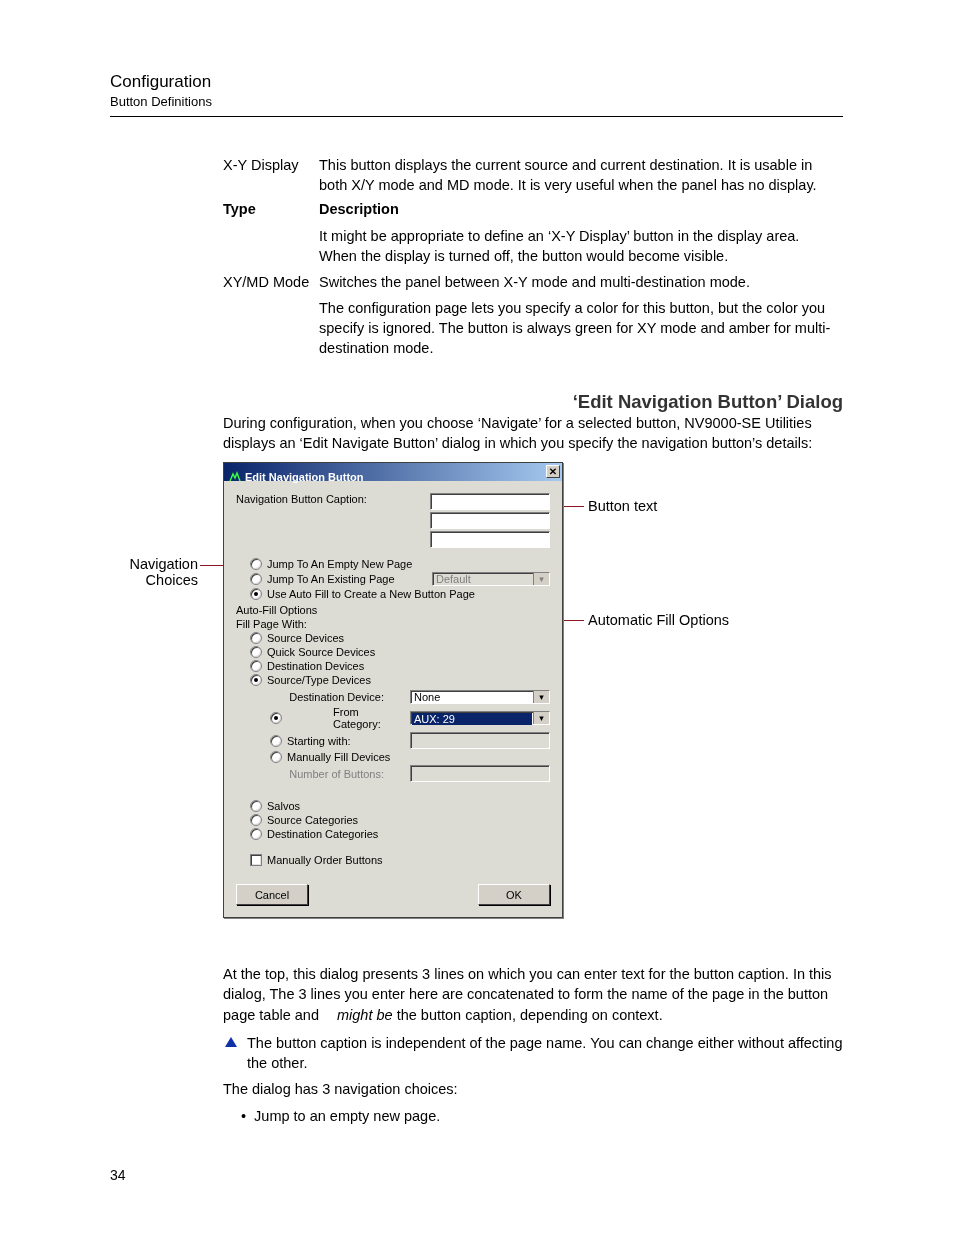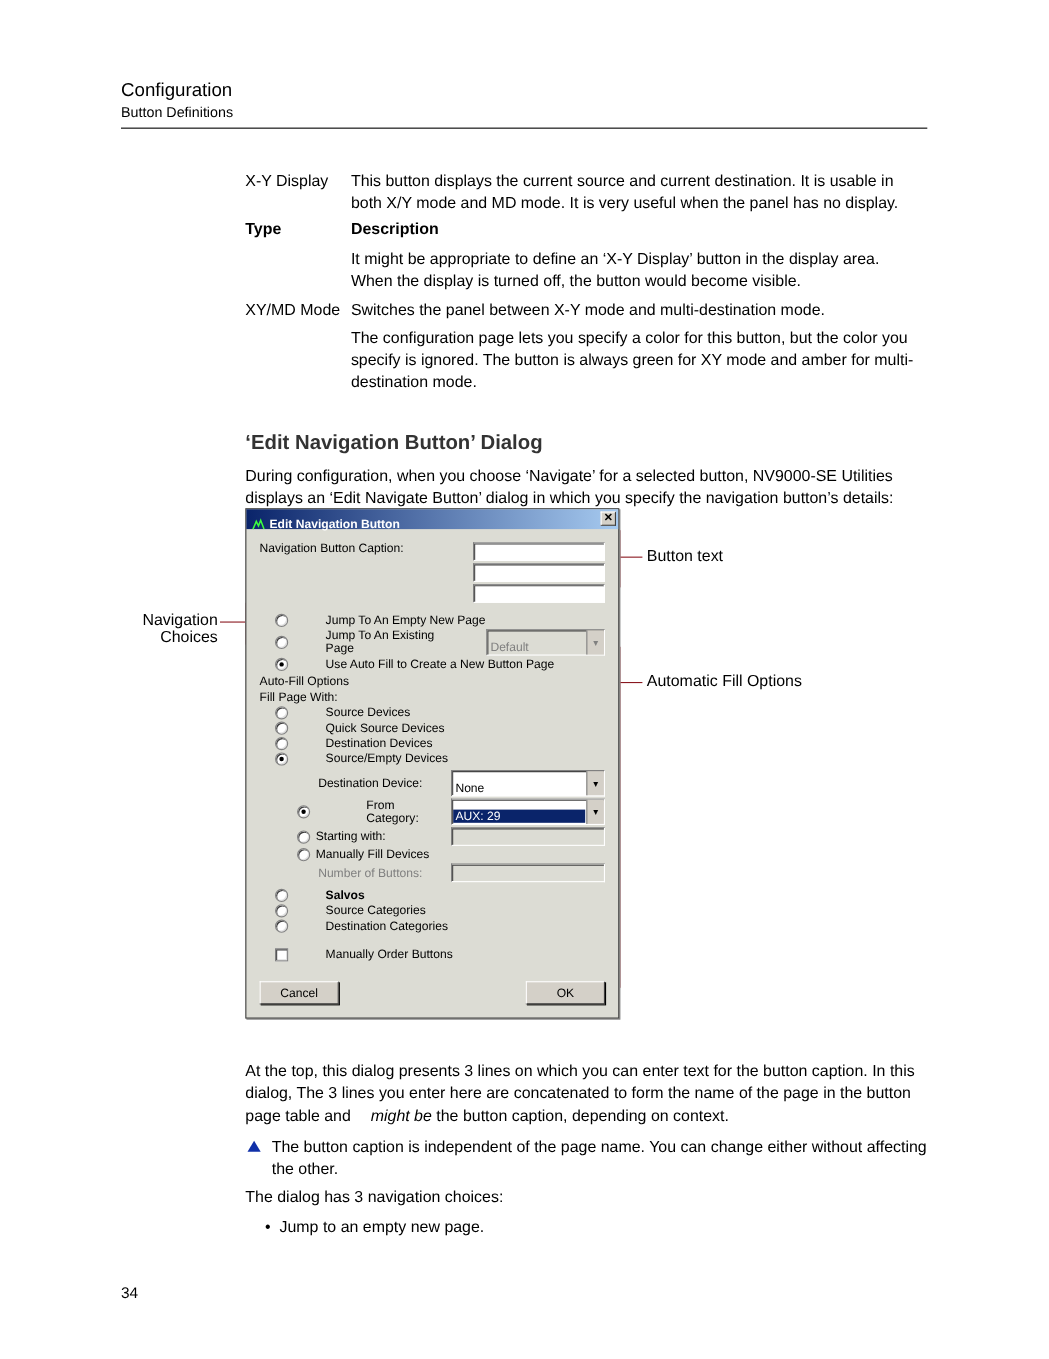--- a/index.html
+++ b/index.html
@@ -53,21 +53,21 @@
   table.types th {
     text-align: left;
     font-weight: 700;
     padding: 3px 6px 6px 0;
   }
   .h2 {
     font-size: 18.5px;
     font-weight: 700;
     color: #333;
     margin-top: 30px;
-    margin-bottom: 10px;
+    text-align: right;
   }
   .para {
     font-size: 14.5px;
     line-height: 1.4;
     margin-bottom: 8px;
   }
   .italic { font-style: italic; margin-left: 14px; }
   .noteblock {
     display: flex;
     margin: 6px 0 6px 0;
@@ -178,29 +178,29 @@
     box-shadow: inset 1px 1px 0 #404040, inset -1px -1px 0 #dfdfdf;
   }
   .radio.on::after {
     content: ""; position: absolute; left: 3px; top: 3px;
     width: 4px; height: 4px; border-radius: 50%; background: #000;
   }
   .check {
     border: 1px solid #808080;
     box-shadow: inset 1px 1px 0 #404040, inset -1px -1px 0 #dfdfdf;
   }
-  .indent1 { margin-left: 14px; gap: 29px; }
+  .indent1 { margin-left: 14px; }
   .indent2 { margin-left: 34px; }
   .combo {
-    width: 140px; height: 24px;
+    width: 140px; height: 14px;
     background: #fff;
     border: 1px solid #808080;
     border-right-color: #fff; border-bottom-color: #fff;
     box-shadow: inset 1px 1px 0 #404040;
-    display: flex; align-items: flex-end;
+    display: flex; align-items: flex-start;
     font-size: 11px;
     position: relative;
     margin-left: auto;
   }
   .combo .val { padding: 0 3px; flex: 1; white-space: nowrap; overflow: hidden; }
   .combo .arrow {
     width: 16px; height: 100%;
     background: #d4d0c8;
     border-left: 1px solid #808080;
     display: flex; align-items: center; justify-content: center;
@@ -336,21 +336,21 @@
       <div class="row indent1">
         <span class="radio"></span>
         <span class="lbl">Quick Source Devices</span>
       </div>
       <div class="row indent1">
         <span class="radio"></span>
         <span class="lbl">Destination Devices</span>
       </div>
       <div class="row indent1">
         <span class="radio on"></span>
-        <span class="lbl">Source/Empty Devices</span>
+        <span class="lbl">Source/Type Devices</span>
       </div>
 
       <div class="row indent2" style="margin-top:4px;">
         <span class="lbl" style="width:114px; text-align:right; margin-right:6px;">Destination Device:</span>
         <div class="combo">
           <span class="val">None</span>
           <span class="arrow"></span>
         </div>
       </div>
       <div class="row indent2">
@@ -368,21 +368,21 @@
       </div>
       <div class="row indent2">
         <span class="radio"></span>
         <span class="lbl">Manually Fill Devices</span>
       </div>
       <div class="row indent2">
         <span class="lbl disabled-text" style="width:114px; text-align:right; margin-right:6px;">Number of Buttons:</span>
         <input class="winput disabled" style="width: 140px; margin: 0px 0px 0px auto;">
       </div>
 
-      <div class="row indent1" style="margin-top:6px;font-weight:bold;">
+      <div class="row indent1" style="margin-top:18px;">
         <span class="radio"></span>
         <span class="lbl">Salvos</span>
       </div>
       <div class="row indent1">
         <span class="radio"></span>
         <span class="lbl">Source Categories</span>
       </div>
       <div class="row indent1">
         <span class="radio"></span>
         <span class="lbl">Destination Categories</span>

